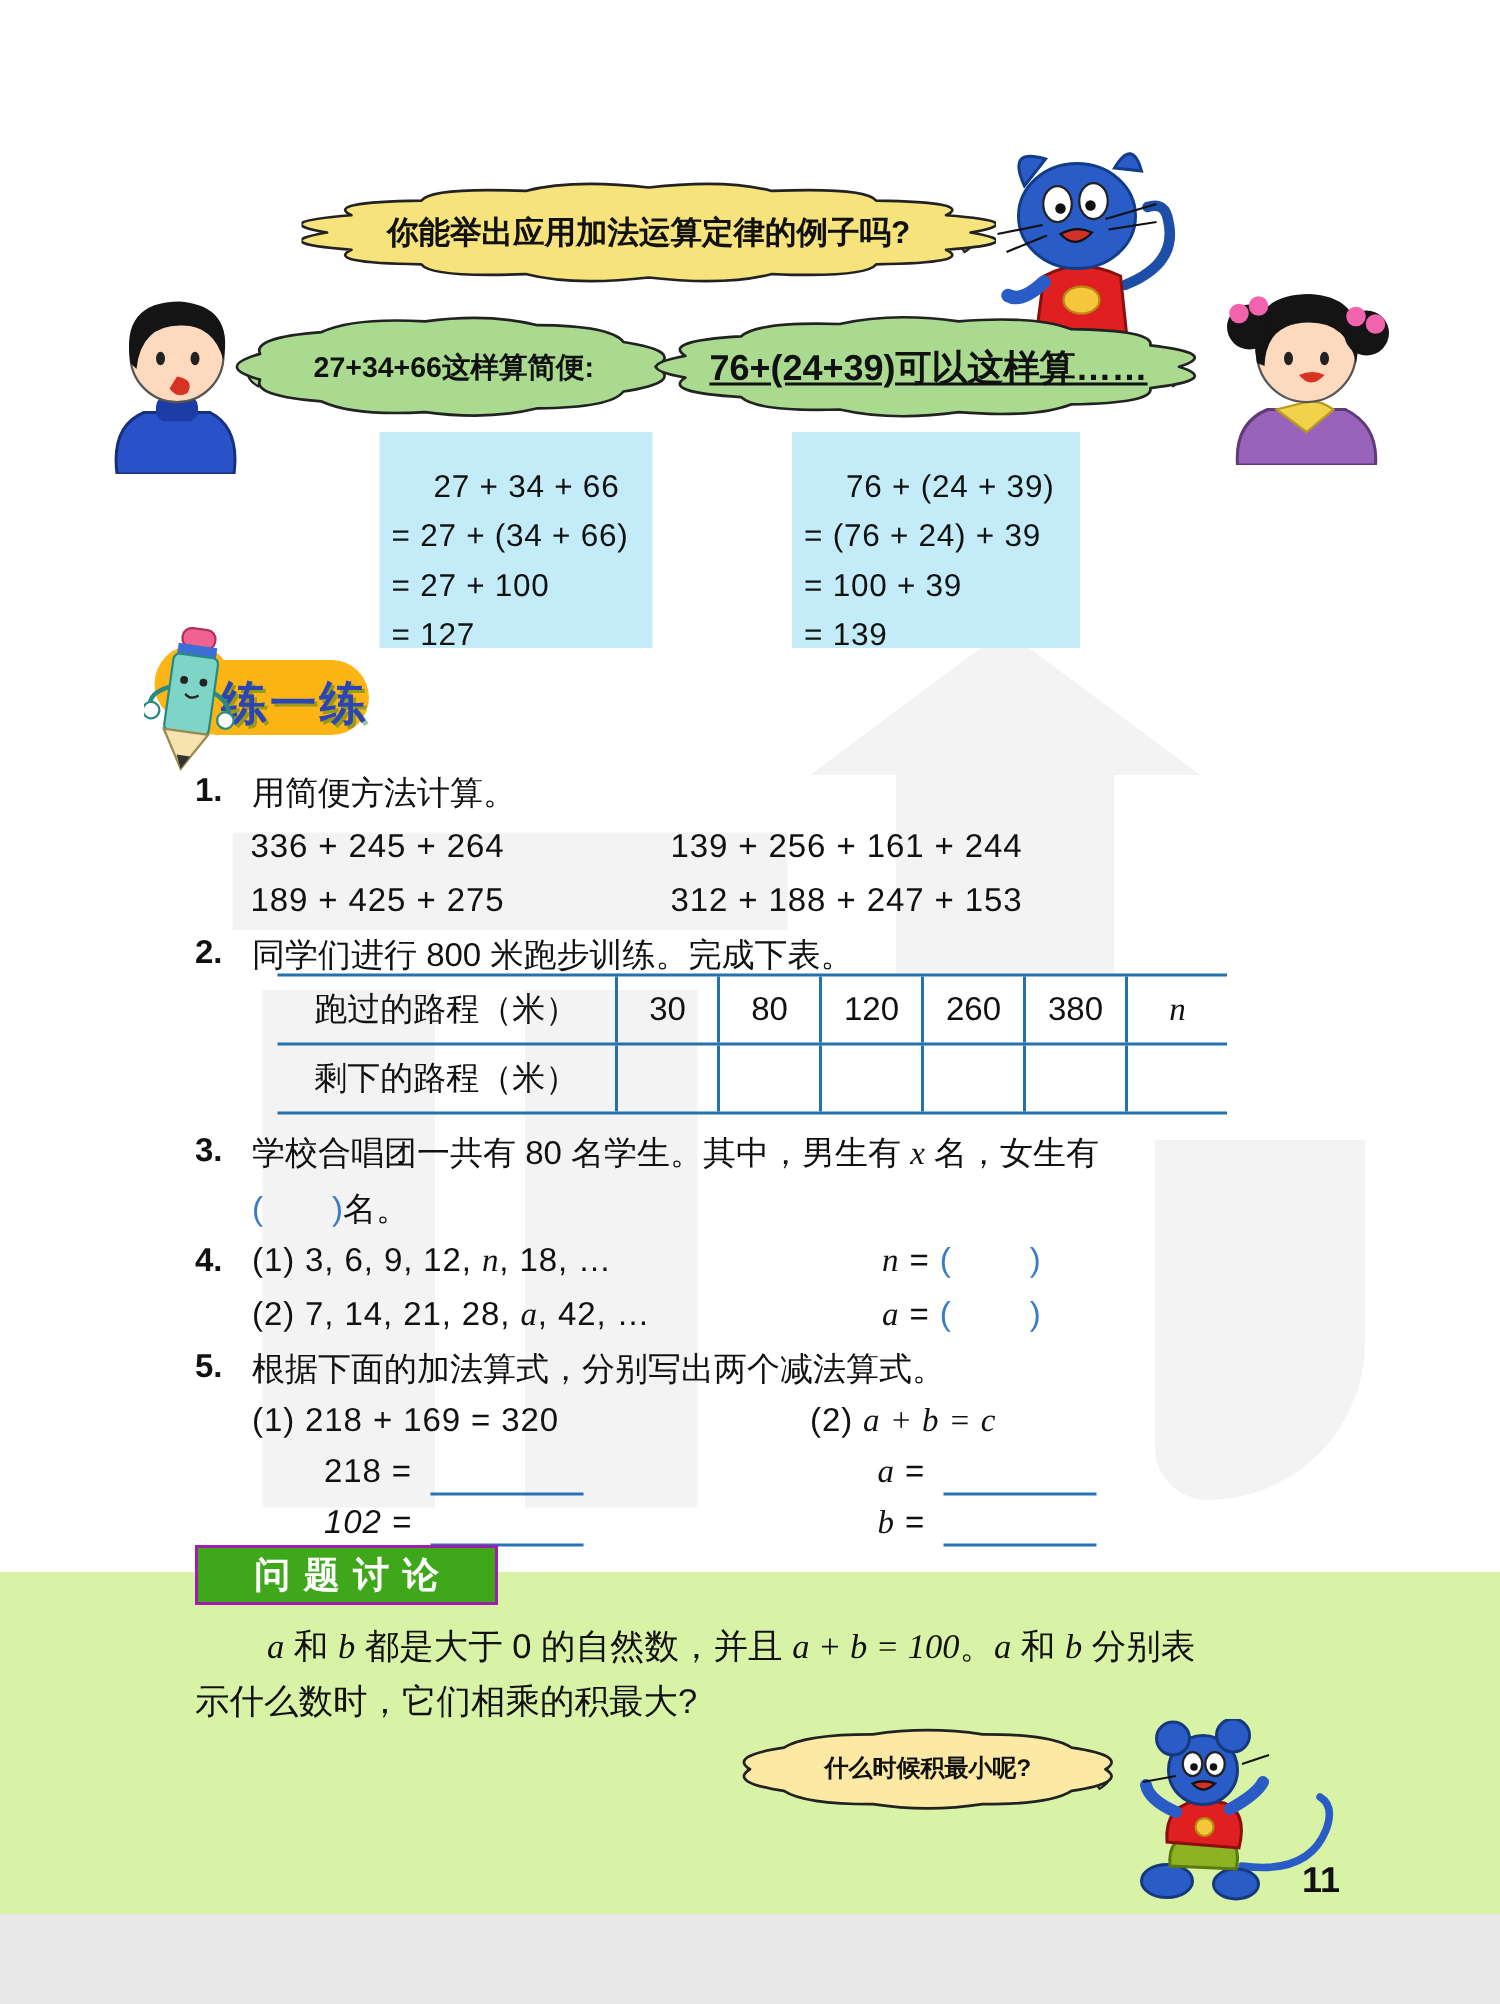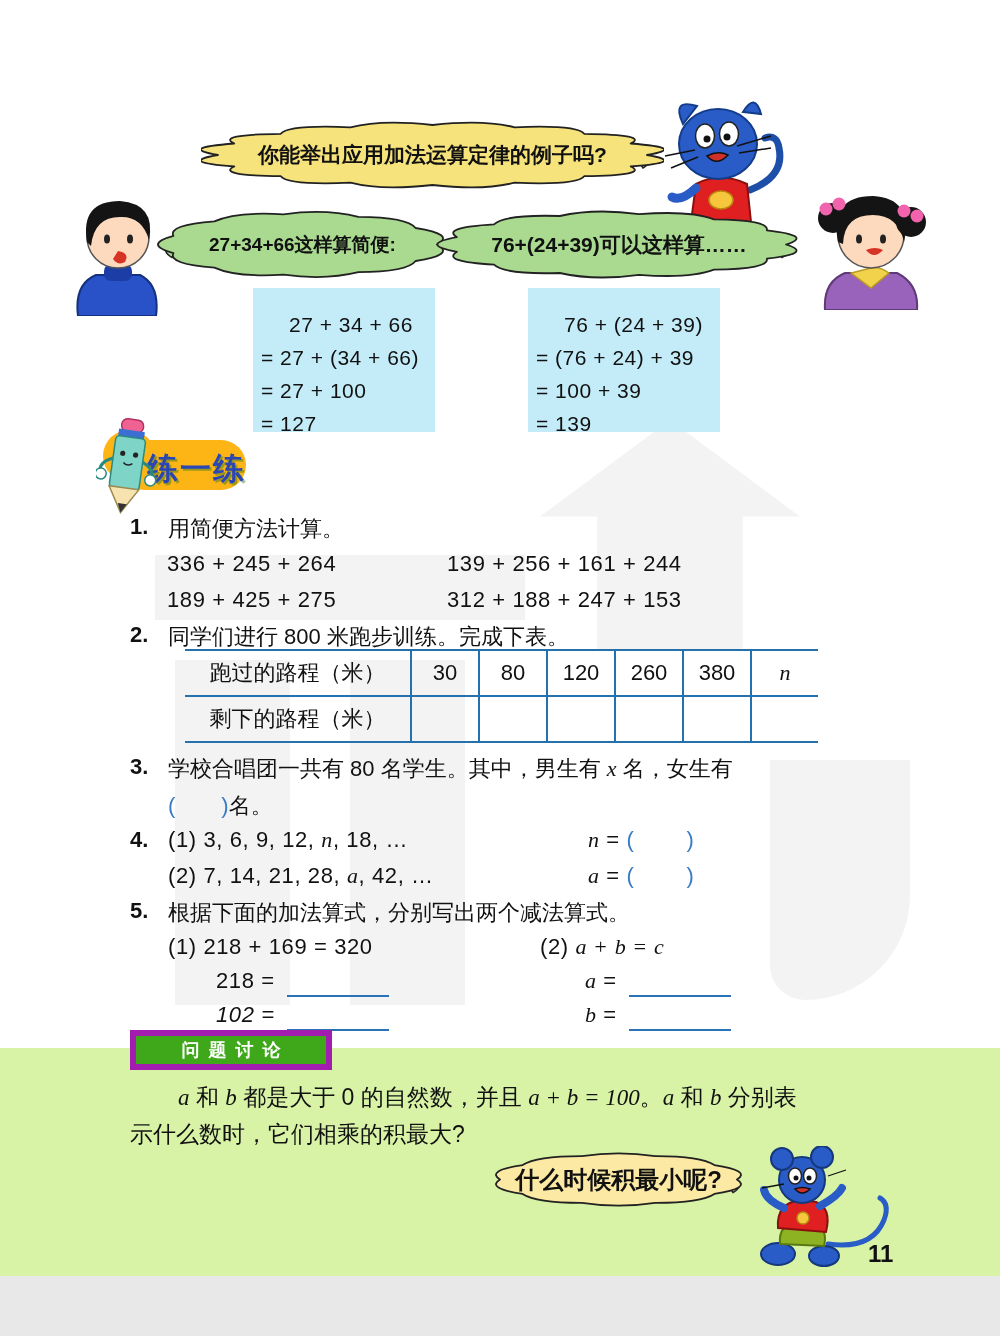--- a/index.html
+++ b/index.html
@@ -34,22 +34,22 @@
              vertical-align:-9px;margin-left:12px;}
   
   .runtable{position:absolute;left:185px;top:649px;width:633px;z-index:2;
             border-top:2.5px solid #2471ad;border-bottom:2.5px solid #2471ad;}
   .t-row{display:grid;grid-template-columns:225px repeat(6,1fr);height:44px;}
   .t-row2{border-top:2px solid #2471ad;}
   .t-cell{display:flex;align-items:center;justify-content:center;font-size:22px;}
   .t-cell + .t-cell{border-left:2px solid #2471ad;}
   
   .disc-header{position:absolute;left:130px;top:1030px;width:202px;height:40px;background:#3fa81a;
-               border:6px solid #a21caf;box-sizing:border-box;z-index:3;display:flex;align-items:center;
-               justify-content:center;color:#fff;font-size:18px;font-weight:bold;letter-spacing:9px;
+               border:2px solid #a21caf;box-sizing:border-box;z-index:3;display:flex;align-items:center;
+               justify-content:center;color:#fff;font-size:24px;font-weight:bold;letter-spacing:9px;
                padding-left:9px;}
   .disc-line{position:absolute;font-size:23px;z-index:2;white-space:nowrap;}
   .pageno{position:absolute;left:868px;top:1240px;font-size:24px;font-weight:bold;z-index:2;}
   .char{position:absolute;z-index:2;}
 </style>
 </head>
 <body>
 
 <div class="page">
 
@@ -144,29 +144,29 @@
         <path d="M 286.0 47.5 Q 305.0 57.7 264.6 64.0 Q 256.3 74.9 207.4 75.2 Q 174.3 83.4 132.4 77.7 Q 85.0 80.5 63.4 70.6 Q 16.9 67.1 22.4 56.1 Q -8.5 47.5 22.4 38.9 Q 16.9 27.9 63.4 24.4 Q 85.0 14.5 132.4 17.3 Q 174.3 11.6 207.4 19.8 Q 256.3 20.1 264.6 31.0 Q 305.0 37.3 286.0 47.5 Z" fill="#a9da90" stroke="#222" stroke-width="1.8" stroke-linejoin="round"></path>
       </svg>
     <span class="cloud-text" style="font-size:19px;">27+34+66这样算简便:</span>
   </div>
 
   <div class="cloud" style="left:449px;top:211px;width:340px;height:67px;">
       <svg width="368" height="95" style="position: absolute; left: -14px; top: -14px; z-index: 1;">
         <path d="M 335 42.5 Q 364 50.5 347 60.5 Z" fill="#a9da90" stroke="#222" stroke-width="1.5"></path>
         <path d="M 351.0 47.5 Q 379.2 56.3 331.9 61.7 Q 334.5 71.9 278.9 72.6 Q 255.3 81.8 204.1 77.8 Q 159.8 84.0 124.8 76.0 Q 69.8 77.7 59.0 67.7 Q 6.0 64.6 21.9 54.8 Q -17.1 47.5 21.9 40.2 Q 6.0 30.4 59.0 27.3 Q 69.8 17.3 124.8 19.0 Q 159.8 11.0 204.1 17.2 Q 255.3 13.2 278.9 22.4 Q 334.5 23.1 331.9 33.3 Q 379.2 38.7 351.0 47.5 Z" fill="#a9da90" stroke="#222" stroke-width="1.8" stroke-linejoin="round"></path>
       </svg>
-    <span class="cloud-text" style="font-size:21px;">76+(24+39)可以这样算……</span>
+    <span class="cloud-text" style="font-size:24px;text-decoration:underline;">76+(24+39)可以这样算……</span>
   </div>
 
   <div class="cloud" style="left:497px;top:1152px;width:243px;height:55px;">
       <svg width="271" height="83" style="position: absolute; left: -14px; top: -14px; z-index: 1;">
         <path d="M 238 36.5 Q 267 44.5 250 54.5 Z" fill="#fbe9a4" stroke="#222" stroke-width="1.5"></path>
         <path d="M 254.0 41.5 Q 268.4 50.4 231.4 55.9 Q 217.6 64.9 172.1 64.8 Q 135.5 70.4 98.9 64.8 Q 53.4 64.9 39.6 55.9 Q 2.6 50.4 17.0 41.5 Q 2.6 32.6 39.6 27.1 Q 53.4 18.1 98.9 18.2 Q 135.5 12.6 172.1 18.2 Q 217.6 18.1 231.4 27.1 Q 268.4 32.6 254.0 41.5 Z" fill="#fbe9a4" stroke="#222" stroke-width="1.8" stroke-linejoin="round"></path>
       </svg>
-    <span class="cloud-text" style="font-size:24px;">什么时候积最小呢?</span>
+    <span class="cloud-text" style="font-size:16px;">什么时候积最小呢?</span>
   </div>
 
   <div class="calcbox" style="left:253px;top:288px;">
     <div class="first">27 + 34 + 66</div>
     <div>= 27 + (34 + 66)</div>
     <div>= 27 + 100</div>
     <div>= 127</div>
   </div>
 
   <div class="calcbox" style="left:528px;top:288px;width:192px;">

